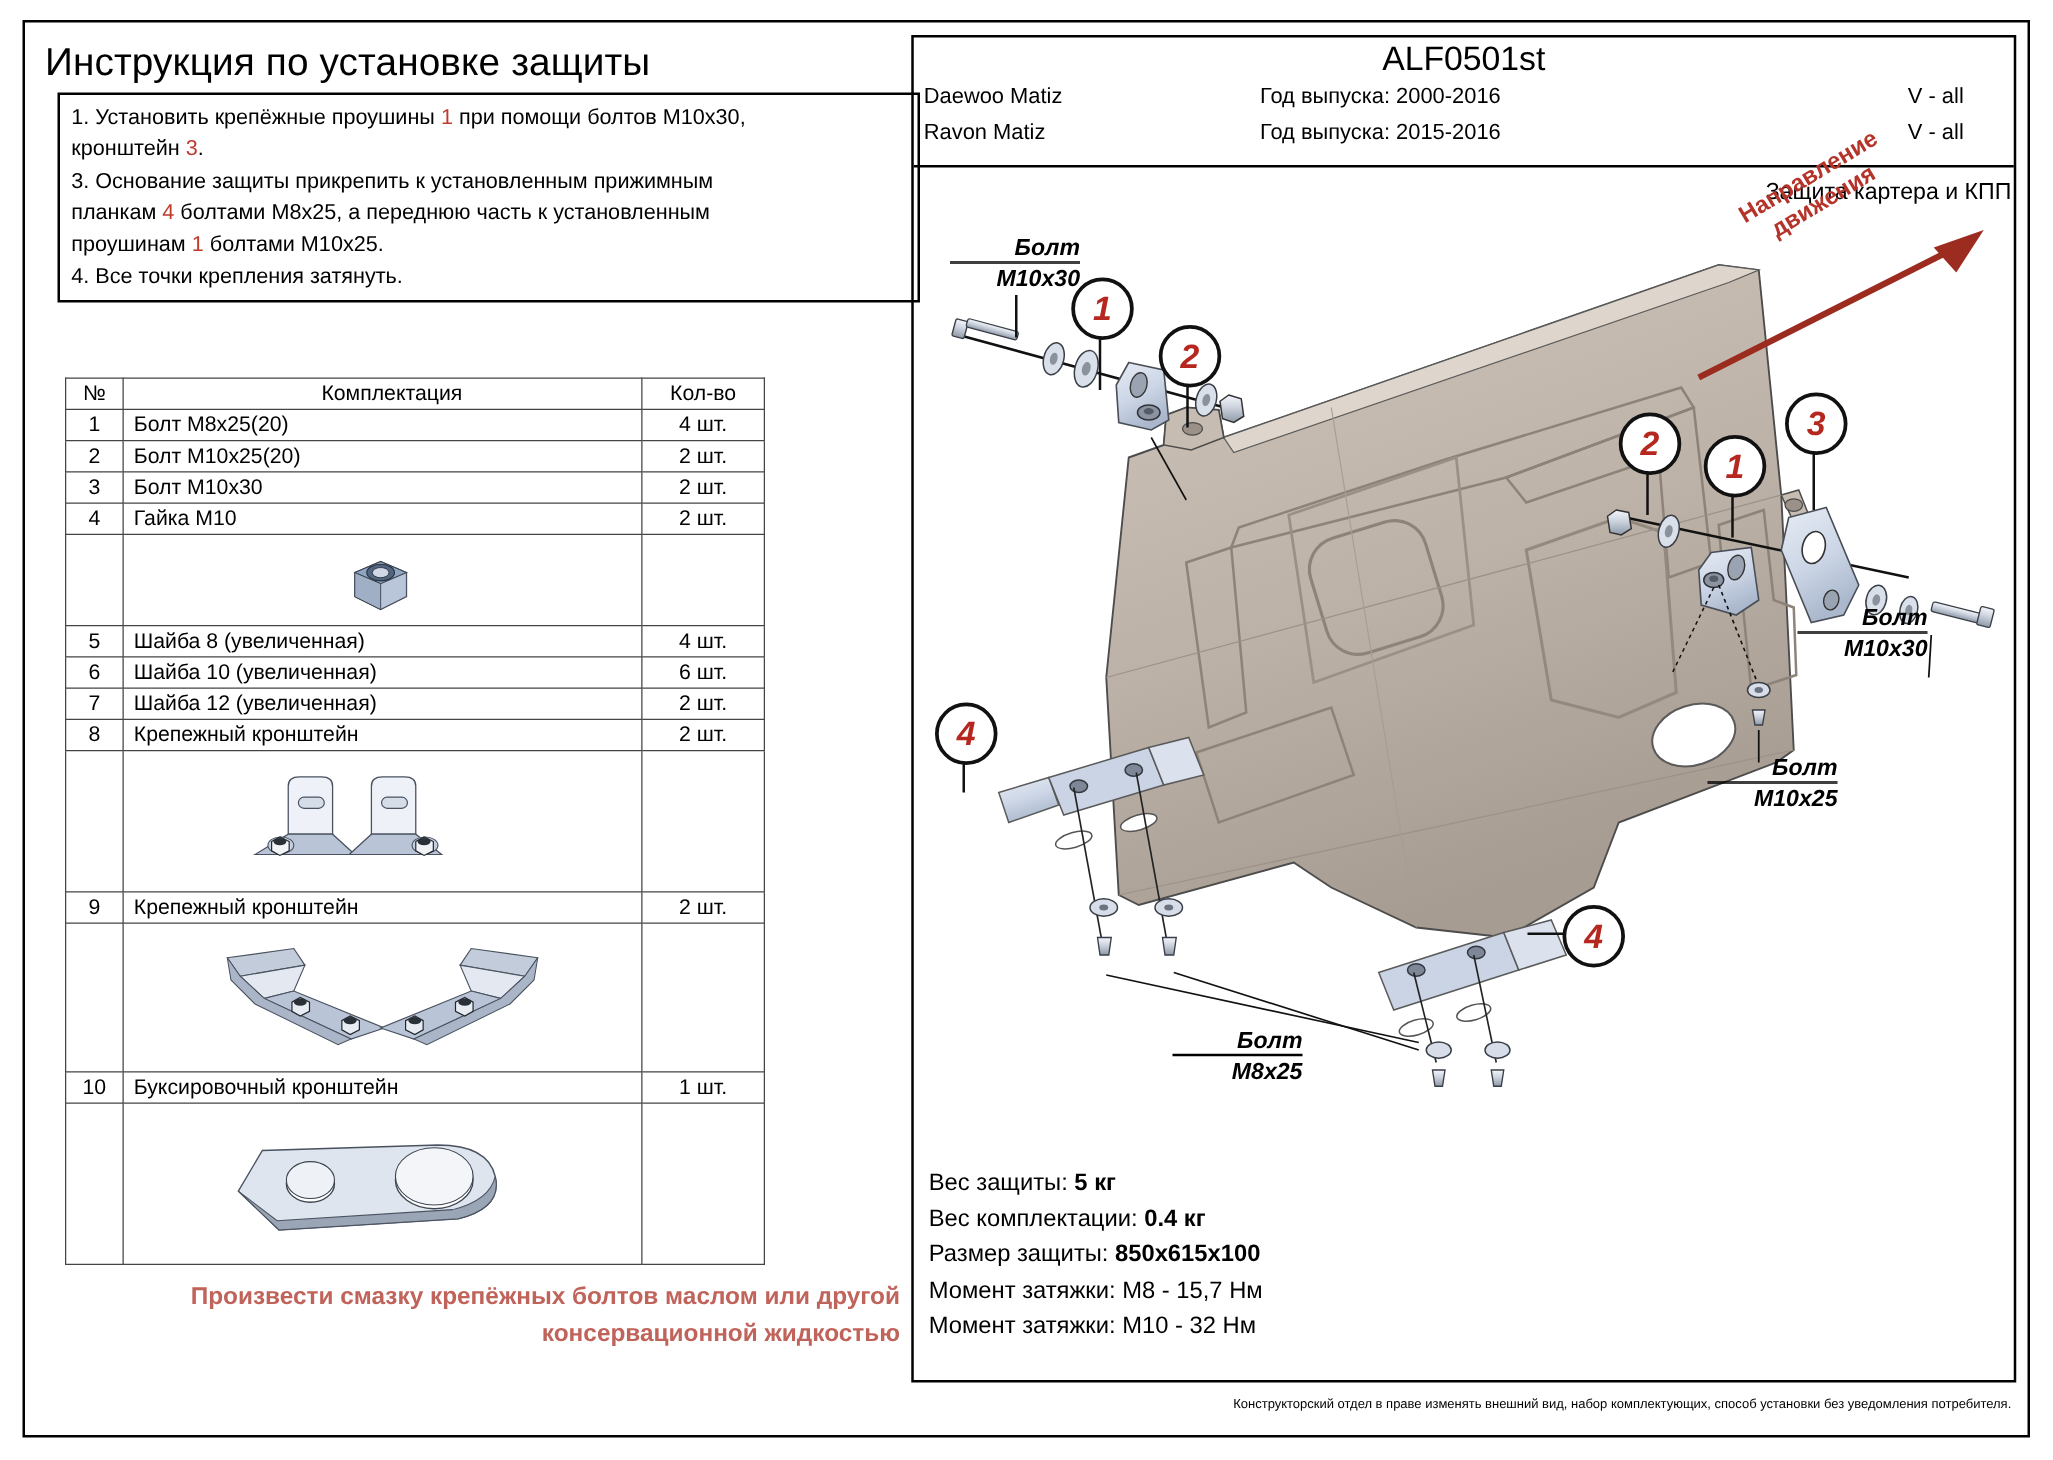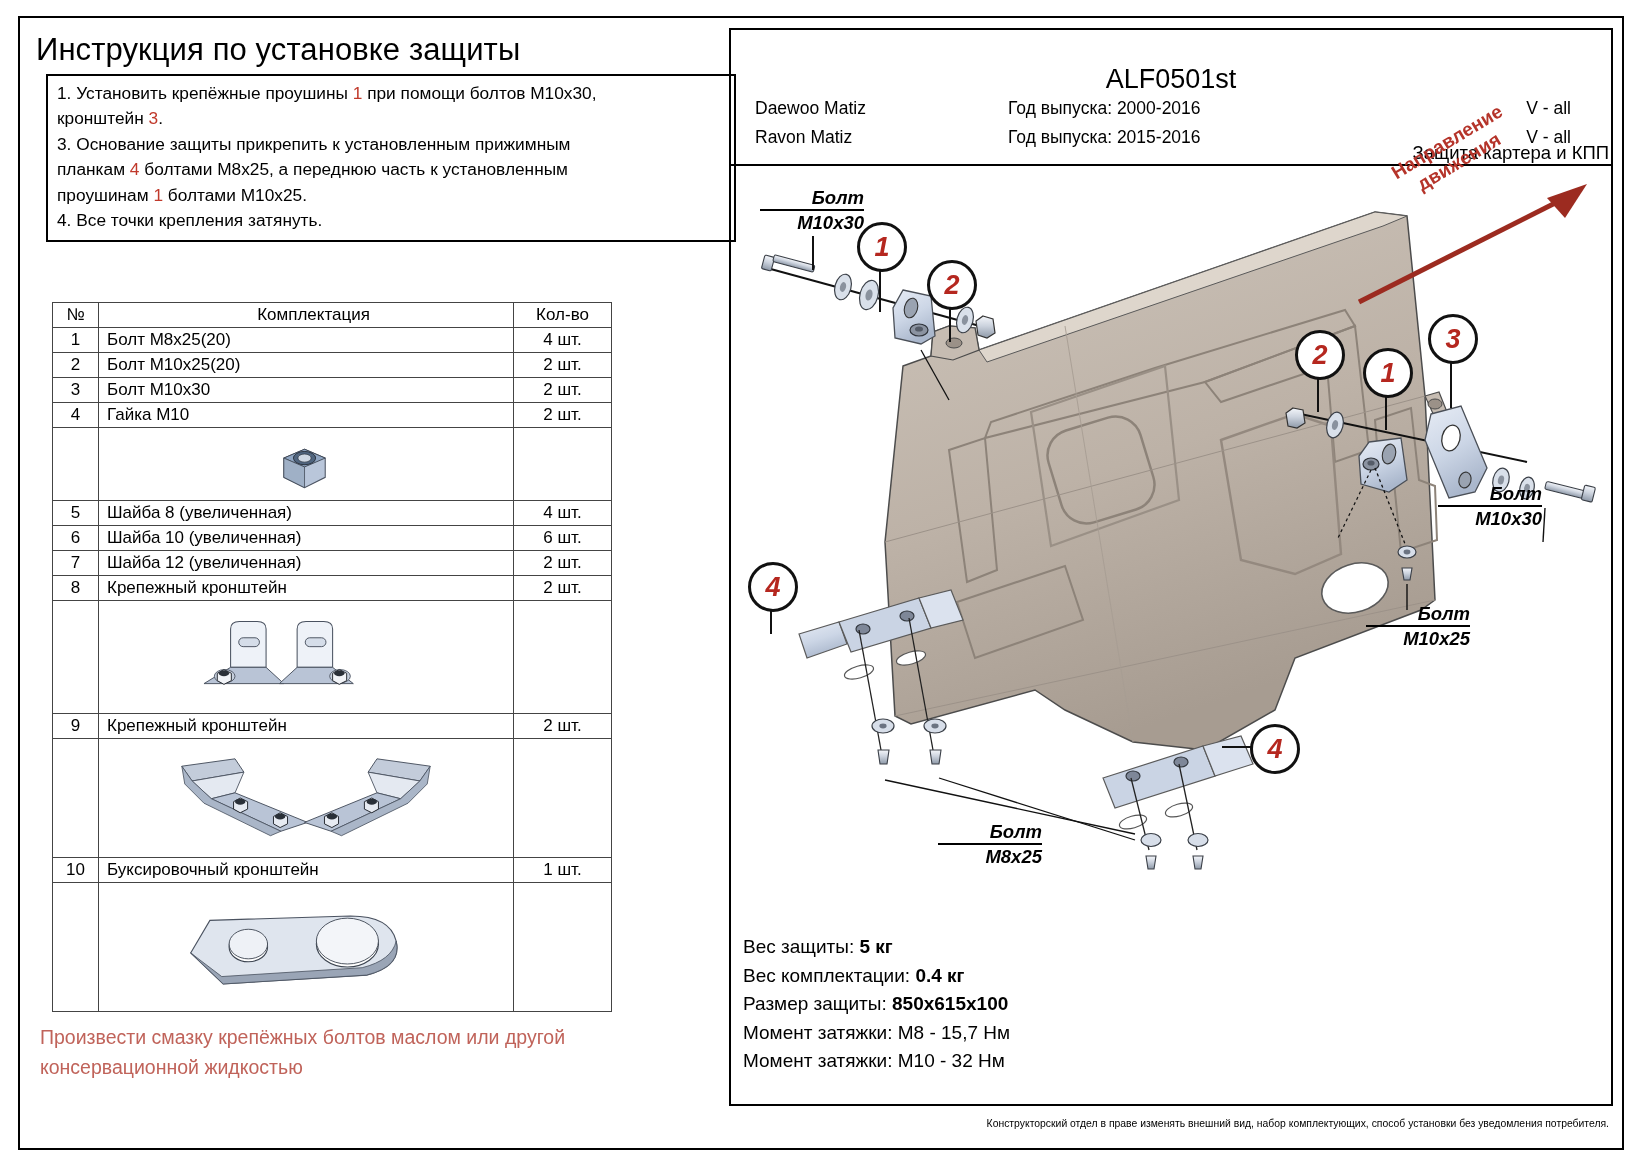--- a/index.html
+++ b/index.html
@@ -29,34 +29,34 @@
   .c-num{width:46px;text-align:center;font-size:17px;}
   .c-name{text-align:left;font-size:17px;padding-left:8px;}
   .c-qty{width:98px;text-align:center;font-size:17px;}
   .hdr td{font-size:17px;text-align:center;height:25px;font-weight:400;}
   .hdr .c-name{text-align:center;padding-left:16px;}
   .rowline td{height:25px;}
 
   
   .pic-row td{border-top:0 !important;padding:0;}
 
-  #foot-note{position:absolute;left:40px;top:1022px;width:690px;text-align:left;
-             color:#c0635a;font-size:19.5px;line-height:30px;}
+  #foot-note{position:absolute;left:30px;top:1022px;width:690px;text-align:right;
+             color:#c0635a;font-size:19.5px;line-height:30px;font-weight:bold;}
 
   
   #right-col{position:absolute;left:729px;top:28px;width:884px;height:1110px;}
   #rc-border{position:absolute;left:0;top:0;width:884px;height:1078px;
              border:2px solid #000;box-sizing:border-box;}
 
   #vehicle-head{position:absolute;left:2px;top:2px;width:880px;height:104px;
-                border-bottom:2px solid #000;box-sizing:border-box;margin-top:32px;}
+                border-bottom:2px solid #000;box-sizing:border-box;}
   #art-code{position:absolute;left:0;top:2px;width:880px;text-align:center;
             font-size:27px;font-weight:400;}
   .veh-row{position:absolute;left:0;width:880px;height:28px;font-size:17.5px;}
-  .veh-name{position:absolute;left:24px;top:0;}
+  .veh-name{position:absolute;left:8px;top:0;}
   .veh-year{position:absolute;left:277px;top:0;}
   .veh-v{position:absolute;right:40px;top:0;}
 
   #prod-name{position:absolute;left:0;top:114px;width:880px;text-align:right;
              font-size:18.5px;}
 
   
   #dir-wrap{position:absolute;left:1351px;top:160px;width:260px;height:150px;}
   #dir-text{position:absolute;left:0px;top:26px;width:210px;
             transform:rotate(-31deg);transform-origin:left top;

